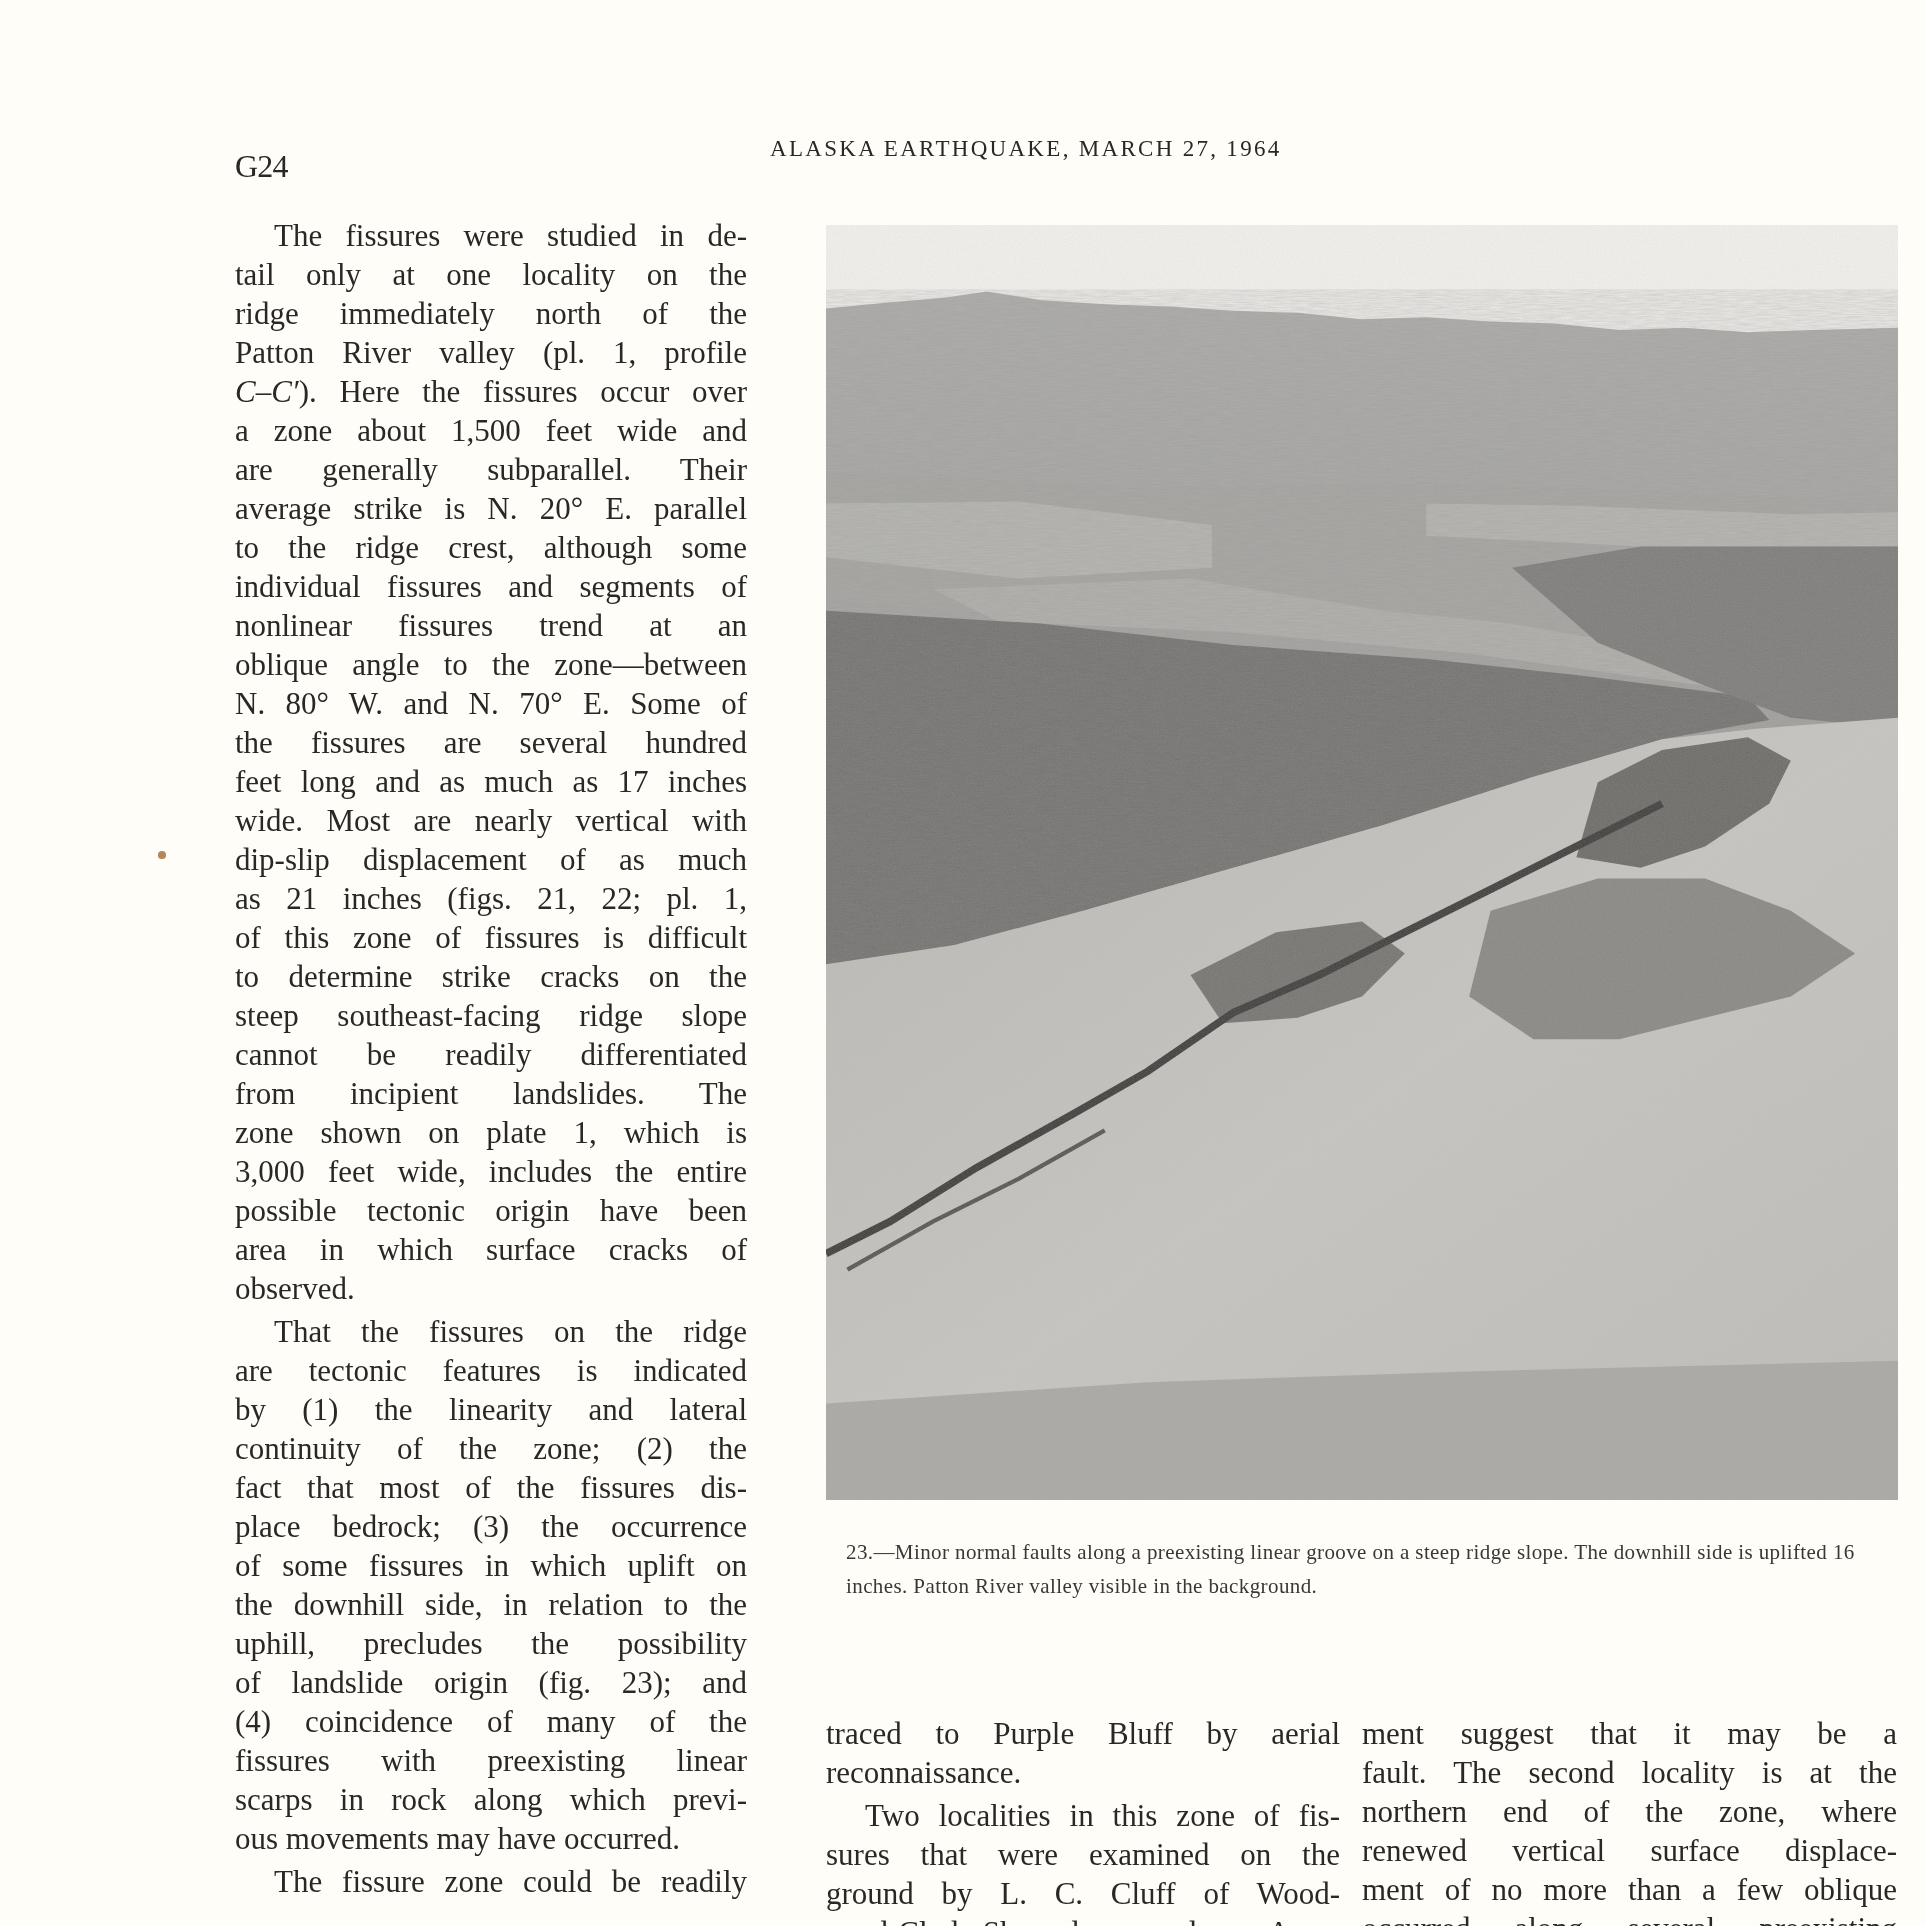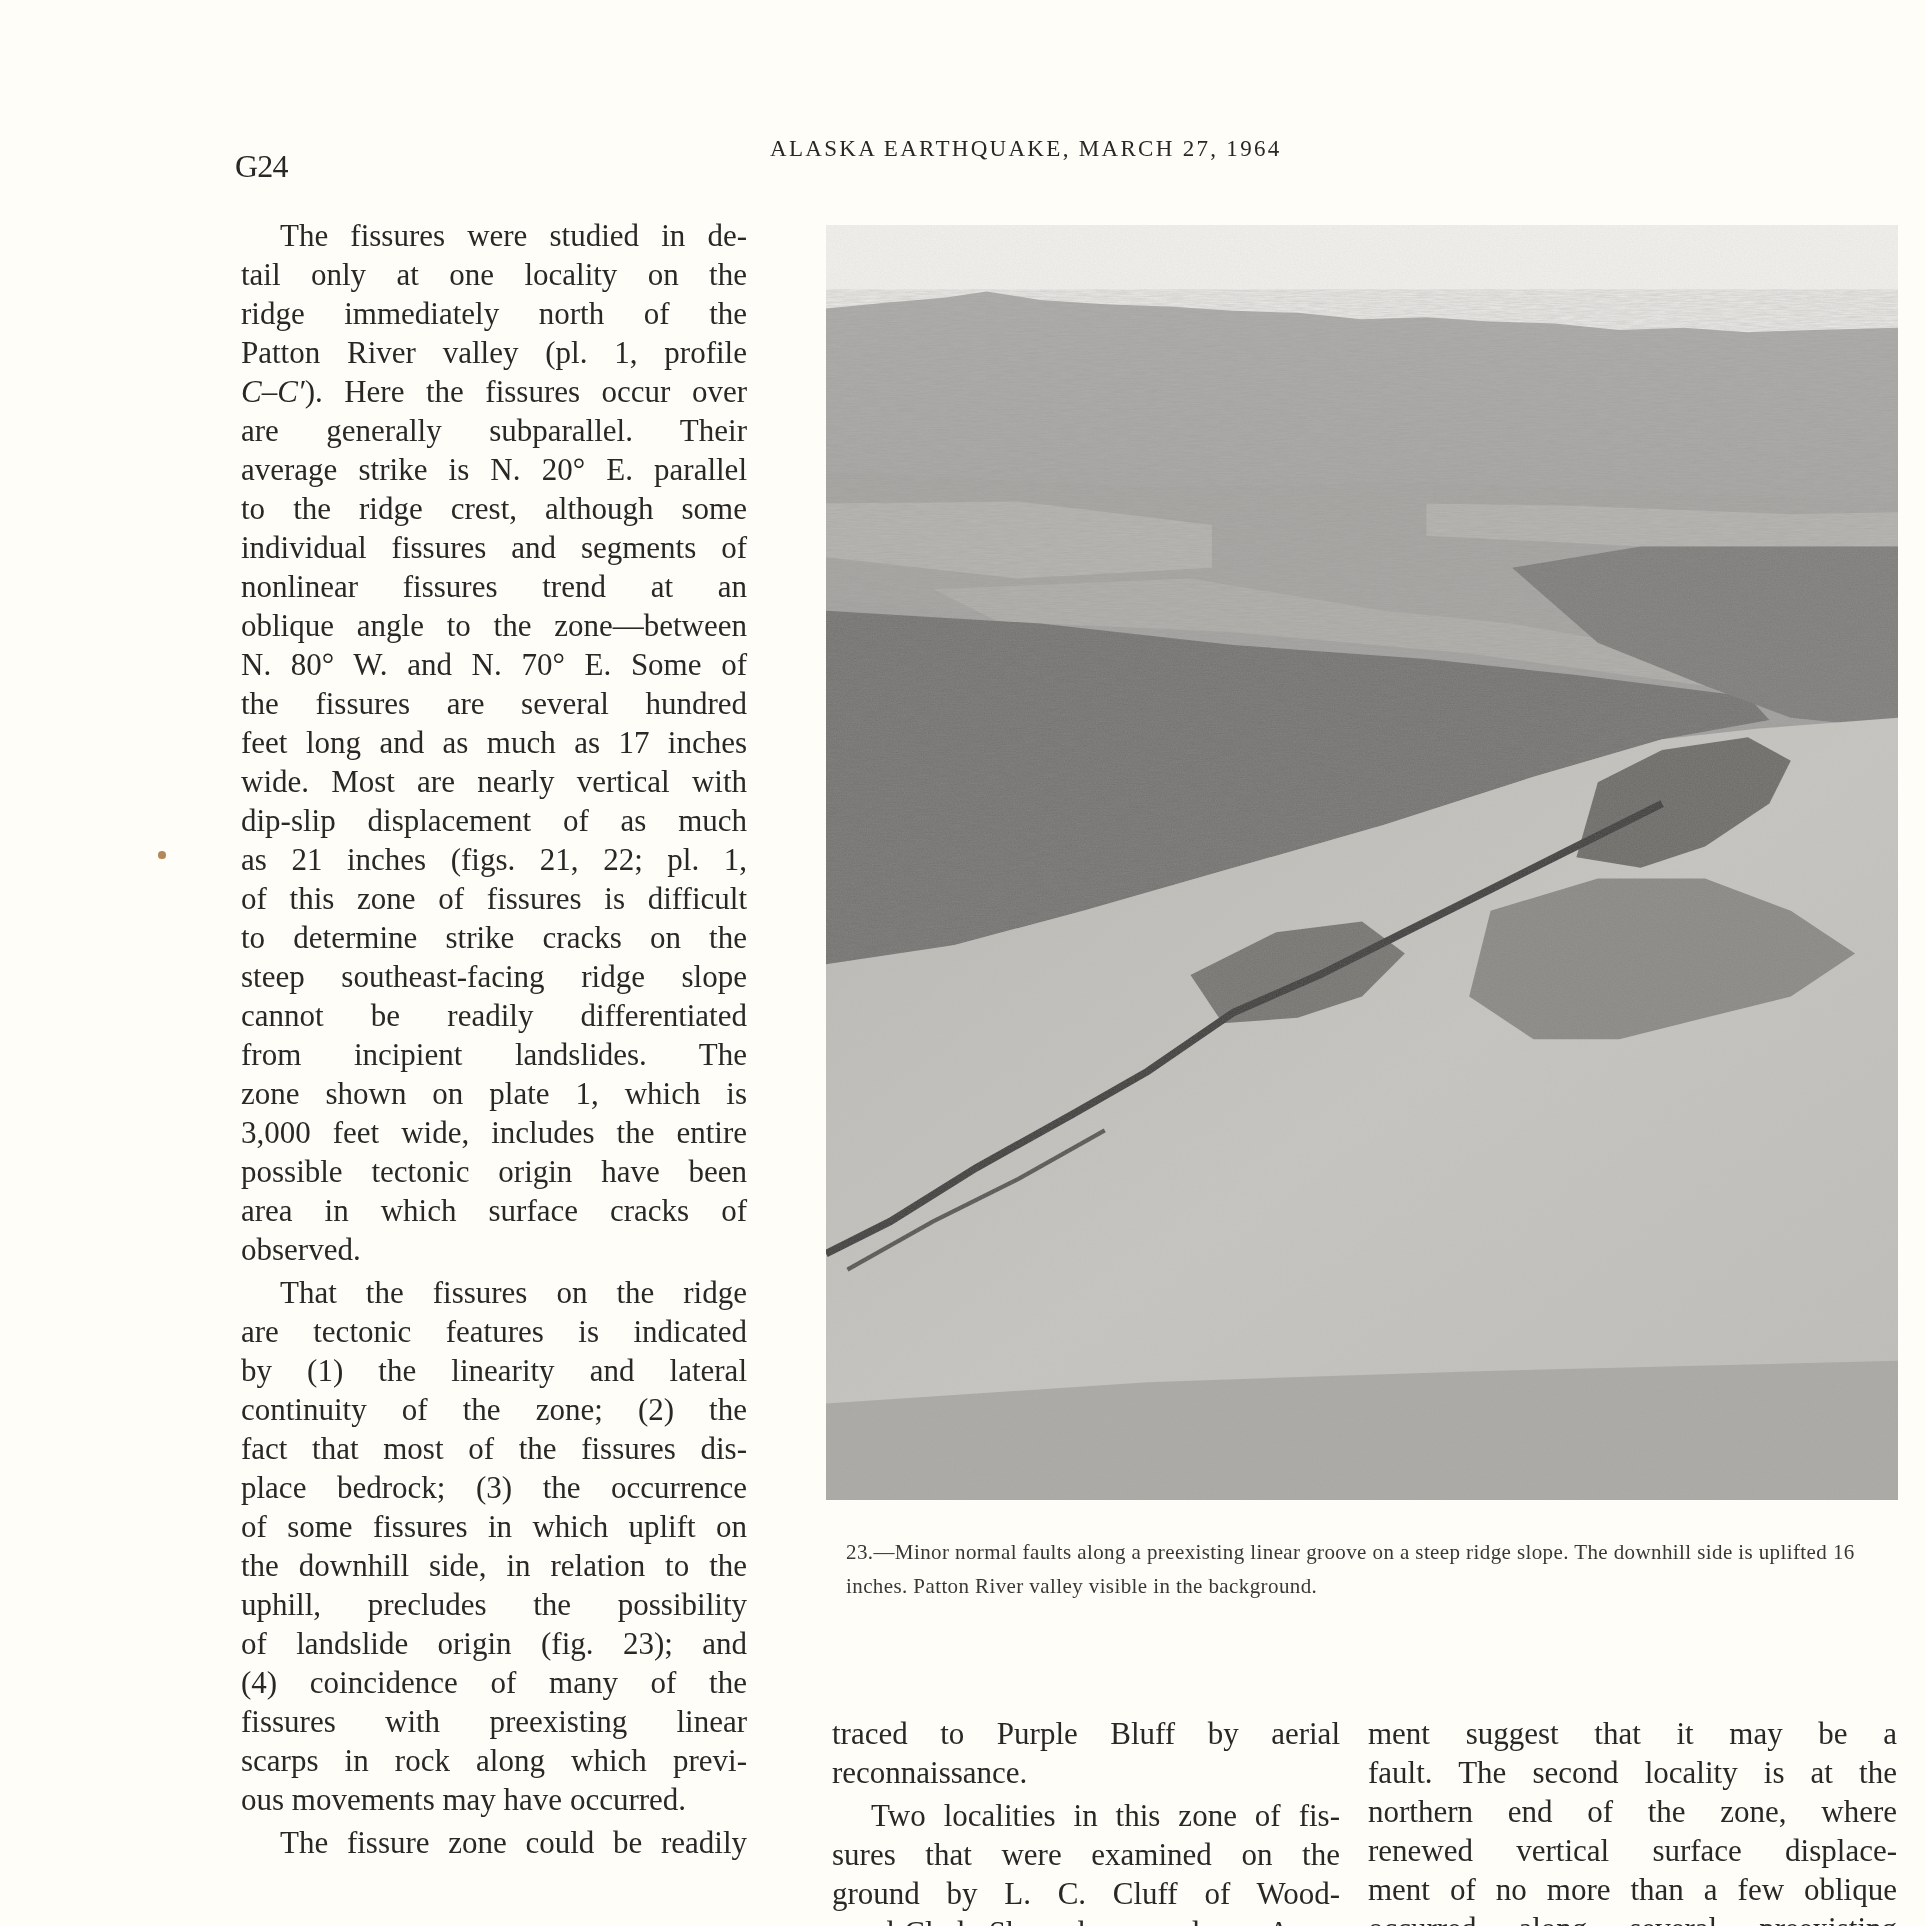--- a/index.html
+++ b/index.html
@@ -25,21 +25,21 @@
     position: absolute;
     font-family: "Liberation Serif", "DejaVu Serif", serif;
     font-size: 31px;
     line-height: 39px;
     text-align: justify;
     hyphens: none;
   }
   .col-left { left: 235px; top: 216px; width: 512px; }
   .col-mid { left: 826px; top: 1714px; width: 514px; }
   .col-right { left: 1362px; top: 1714px; width: 535px; }
-  .line { display: block; text-align: justify; text-align-last: justify; white-space: nowrap; margin-left: 6px; }
+  .line { display: block; text-align: justify; text-align-last: justify; white-space: nowrap; }
   .line.last { text-align-last: left; }
   .line.ind { padding-left: 39px; }
   em { font-style: italic; }
   .figure {
     position: absolute; left: 826px; top: 225px;
     width: 1072px; height: 1275px;
     overflow: hidden;
     background: #9a9a98;
   }
   .figure svg { display: block; width: 100%; height: 100%; }
@@ -64,20 +64,21 @@
 
 <div class="speck"></div>
 
 <div class="col col-left" id="col-left">
     <div>
       <span class="line ind">The fissures were studied in de-</span>
       <span class="line">tail only at one locality on the</span>
       <span class="line">ridge immediately north of the</span>
       <span class="line">Patton River valley (pl. 1, profile</span>
       <span class="line"><em>C–C′</em>). Here the fissures occur over</span>
+      <span class="line">a zone about 1,500 feet wide and</span>
       <span class="line">are generally subparallel. Their</span>
       <span class="line">average strike is N. 20° E. parallel</span>
       <span class="line">to the ridge crest, although some</span>
       <span class="line">individual fissures and segments of</span>
       <span class="line">nonlinear fissures trend at an</span>
       <span class="line">oblique angle to the zone—between</span>
       <span class="line">N. 80° W. and N. 70° E. Some of</span>
       <span class="line">the fissures are several hundred</span>
       <span class="line">feet long and as much as 17 inches</span>
       <span class="line">wide. Most are nearly vertical with</span>

